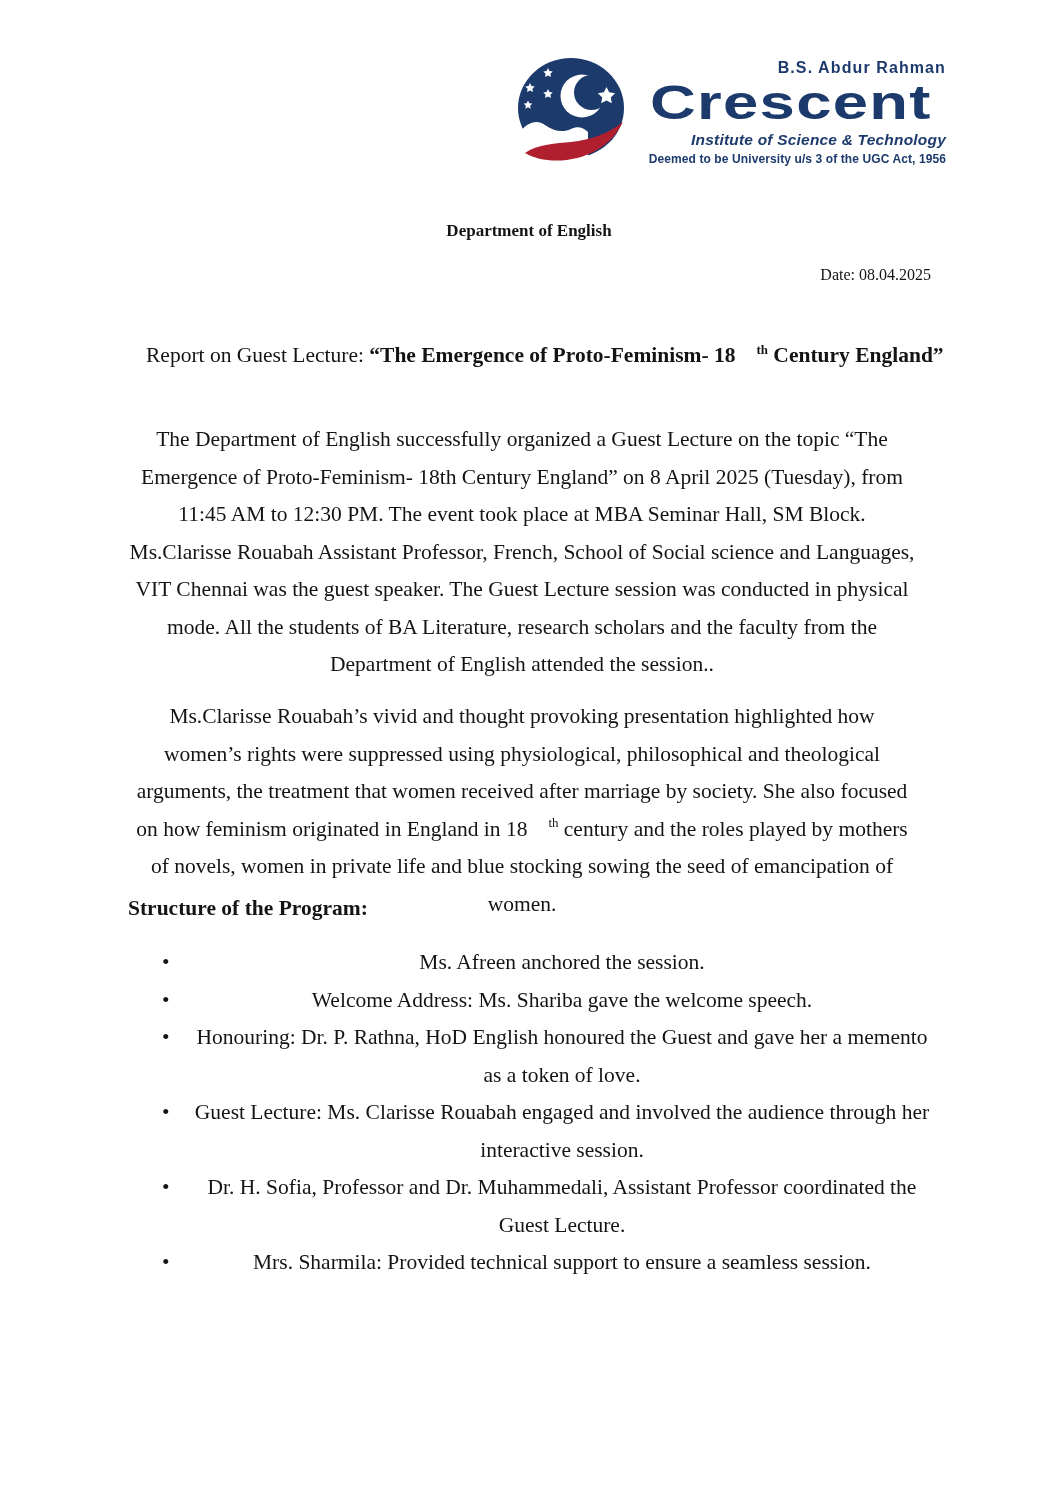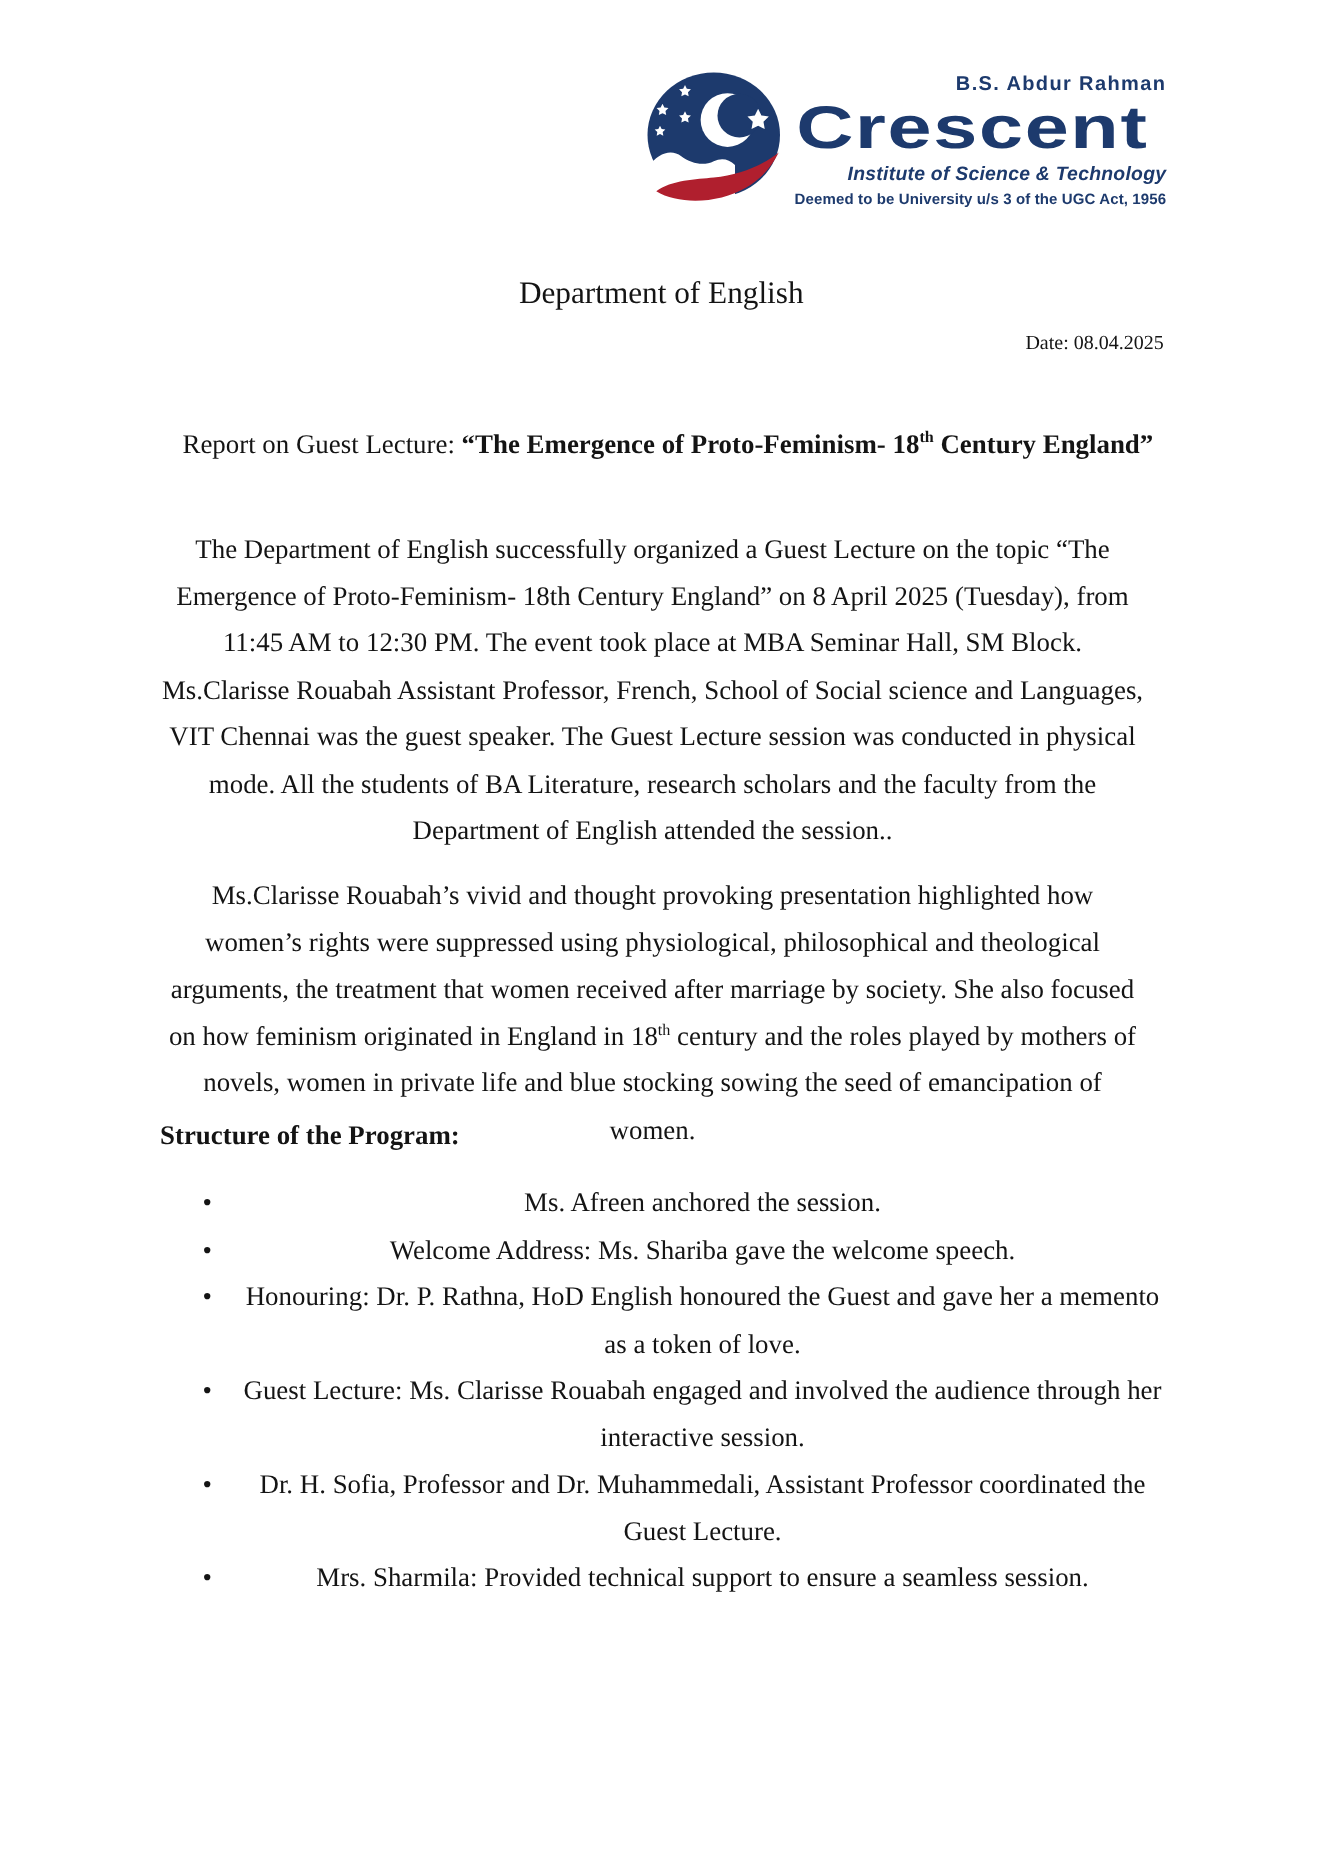--- a/index.html
+++ b/index.html
@@ -16,21 +16,21 @@
   
   .logo {
     position: absolute;
     left: 513px;
     top: 56px;
     display: flex;
     align-items: flex-start;
   }
   .logo-icon { width: 120px; height: 114px; display: block; }
   .logo-text {
-    margin-left: 4px;
+    margin-left: 17px;
     width: 296px;
     display: flex;
     flex-direction: column;
     align-items: flex-end;
     font-family: "Liberation Sans", "DejaVu Sans", sans-serif;
     color: #1d3a6d;
   }
   .brand-top {
     font-size: 16px;
     font-weight: 600;
@@ -66,42 +66,43 @@
   }
 
   
   .doc-title {
     position: absolute;
     top: 221px;
     left: 0;
     width: 100%;
     margin: 0;
     text-align: center;
-    font-size: 25px;
-    font-weight: 400;
+    font-size: 17px;
+    font-weight: 700;
   }
   .doc-date {
     position: absolute;
     top: 266px;
     right: 127px;
     font-size: 16px;
   }
   .report-line {
     position: absolute;
     left: 146px;
     top: 343px;
     margin: 0;
     font-size: 21.5px;
     white-space: nowrap;
   }
   .report-line .bold { font-weight: 700; }
   sup.ord {
     font-size: 0.6em;
     vertical-align: super;
     line-height: 0;
+    margin-left: 21px;
   }
   .para {
     position: absolute;
     left: 128px;
     width: 788px;
     margin: 0;
     font-size: 21.5px;
     line-height: 37.5px;
     text-align: center;
   }

